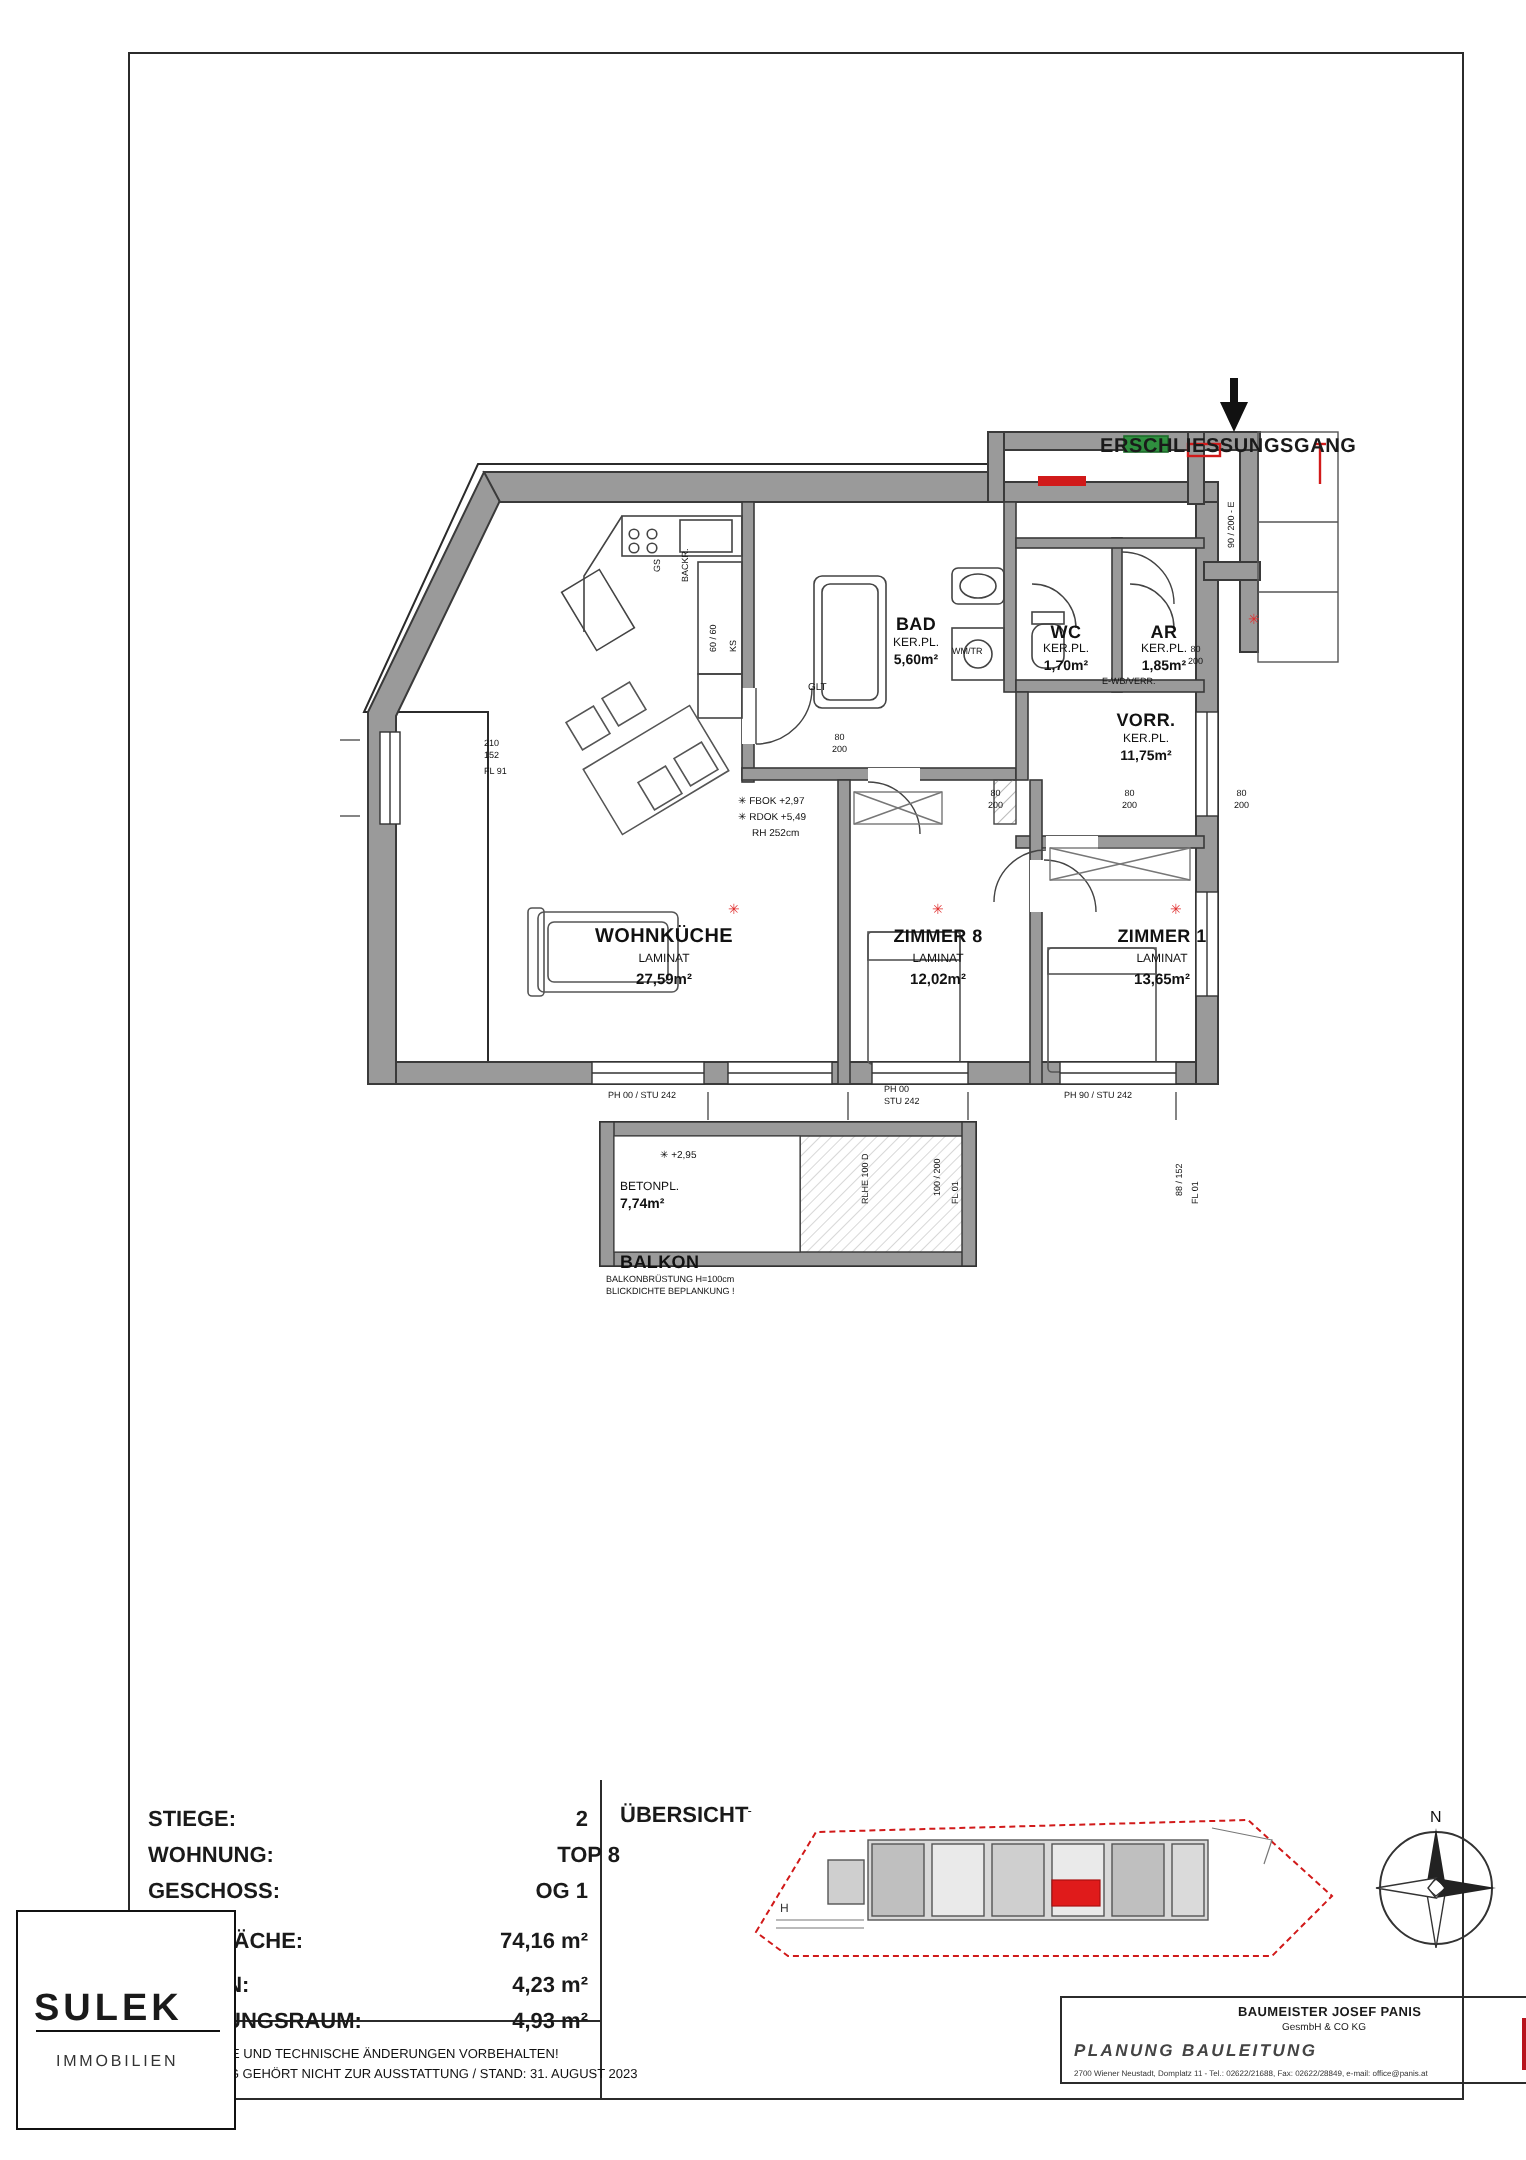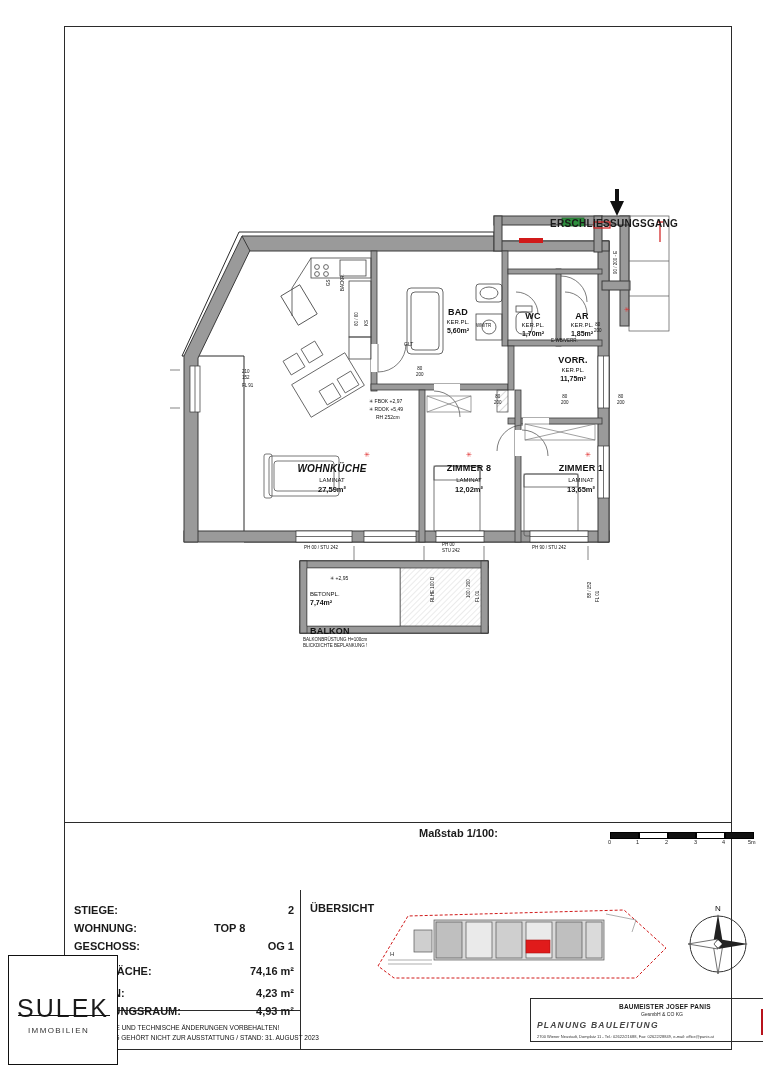--- a/index.html
+++ b/index.html
@@ -50,21 +50,21 @@
   
   .planbox{position:absolute;left:466px;top:108px;width:266px;height:44px;border:1px solid #2b2b2b;box-sizing:border-box;}
   .planbox .pb1{position:absolute;left:88px;top:4px;font-size:6.5px;font-weight:bold;letter-spacing:.2px;}
   .planbox .pb2{position:absolute;left:110px;top:12px;font-size:5px;}
   .planbox .pb3{position:absolute;left:6px;top:21px;font-size:8.5px;font-weight:bold;letter-spacing:1.2px;color:#444;font-style:italic;}
   .planbox .pb4{position:absolute;left:6px;top:35px;font-size:4px;color:#333;}
   .planbox .logo{position:absolute;right:8px;top:10px;width:26px;height:26px;}
 
   
   .sulek{position:absolute;left:8px;top:955px;width:110px;height:110px;border:1px solid #111;box-sizing:border-box;background:#fff;}
-  .sulek .s1{position:absolute;left:8px;top:38px;font-size:25px;font-weight:normal;letter-spacing:2px;}
+  .sulek .s1{position:absolute;left:8px;top:38px;font-size:19px;font-weight:bold;letter-spacing:2px;}
   .sulek .s2{position:absolute;left:9px;top:70px;font-size:8px;letter-spacing:1.4px;color:#333;padding-left:10px;}
   .sulek .bar{position:absolute;left:9px;top:59px;width:92px;height:1px;background:#111;}
 </style>
 </head>
 <body>
 
 <div class="page">
   <div class="frame"></div>
 
   <div class="plan">
@@ -285,21 +285,21 @@
     <div class="lbl room-sub" style="left:449px;top:304px;width:40px;font-weight:bold;font-size:7px;">1,70m²</div>
 
     <div class="lbl room-name" style="left:498px;top:285px;width:40px;">AR</div>
     <div class="lbl room-sub" style="left:498px;top:296px;width:40px;">KER.PL.</div>
     <div class="lbl room-sub" style="left:498px;top:304px;width:40px;font-weight:bold;font-size:7px;">1,85m²</div>
 
     <div class="lbl room-name" style="left:474px;top:329px;width:70px;">VORR.</div>
     <div class="lbl room-sub" style="left:474px;top:341px;width:70px;">KER.PL.</div>
     <div class="lbl room-sub" style="left:474px;top:349px;width:70px;font-weight:bold;font-size:7px;">11,75m²</div>
 
-    <div class="lbl room-name" style="left:198px;top:437px;width:140px;font-size:10px;font-style:italic;">WOHNKÜCHE</div>
+    <div class="lbl room-name" style="left:198px;top:437px;width:140px;font-size:10px;">WOHNKÜCHE</div>
     <div class="lbl room-sub" style="left:198px;top:451px;width:140px;">LAMINAT</div>
     <div class="lbl room-sub" style="left:198px;top:460px;width:140px;font-weight:bold;font-size:7.5px;">27,59m²</div>
 
     <div class="lbl room-name" style="left:362px;top:437px;width:86px;">ZIMMER 8</div>
     <div class="lbl room-sub" style="left:362px;top:451px;width:86px;">LAMINAT</div>
     <div class="lbl room-sub" style="left:362px;top:460px;width:86px;font-weight:bold;font-size:7.5px;">12,02m²</div>
 
     <div class="lbl room-name" style="left:474px;top:437px;width:86px;">ZIMMER 1</div>
     <div class="lbl room-sub" style="left:474px;top:451px;width:86px;">LAMINAT</div>
     <div class="lbl room-sub" style="left:474px;top:460px;width:86px;font-weight:bold;font-size:7.5px;">13,65m²</div>
@@ -338,47 +338,31 @@
     <div class="lbl tiny2" style="left:530px;top:296px;text-align:center;">80<br>200</div>
     <div class="lbl tiny2" style="left:178px;top:343px;text-align:center;">210<br>152</div>
     <div class="lbl tiny2" style="left:178px;top:357px;">FL 91</div>
     <div class="lbl tiny2 vert" style="left:290px;top:300px;">60 / 60</div>
     <div class="lbl tiny2 vert" style="left:300px;top:300px;">KS</div>
     <div class="lbl tiny2 vert" style="left:262px;top:260px;">GS</div>
     <div class="lbl tiny2 vert" style="left:276px;top:265px;">BACKR.</div>
     <div class="lbl tiny2 vert" style="left:549px;top:248px;">90 / 200 - E</div>
   </div>
 
-  <div class="scalewrap">
-    <div class="mass">Maßstab 1/100:</div>
-    <div class="sb">
-      <div style="left:0;width:28.8px;background:#111;"></div>
-      <div style="left:28.8px;width:28.8px;background:#fff;"></div>
-      <div style="left:57.6px;width:28.8px;background:#111;"></div>
-      <div style="left:86.4px;width:28.8px;background:#fff;"></div>
-      <div style="left:115.2px;width:28.8px;background:#111;"></div>
-    </div>
-    <div class="sbnum" style="left:544px;">0</div>
-    <div class="sbnum" style="left:572px;">1</div>
-    <div class="sbnum" style="left:601px;">2</div>
-    <div class="sbnum" style="left:630px;">3</div>
-    <div class="sbnum" style="left:658px;">4</div>
-    <div class="sbnum" style="left:684px;">5m</div>
-  </div>
 
 
   <div class="info">
     <div class="divline" style="left:236px;top:0;width:1px;height:160px;"></div>
     <div class="divline" style="left:0;top:120px;width:236px;height:1px;"></div>
 
     <div class="k" style="left:10px;top:14px;">STIEGE:</div>
     <div class="v" style="left:150px;top:14px;width:80px;text-align:right;">2</div>
 
     <div class="k" style="left:10px;top:32px;">WOHNUNG:</div>
-    <div class="v" style="left:150px;top:32px;width:80px;text-align:left;">TOP 8</div>
+    <div class="v" style="left:166px;top:32px;width:80px;text-align:right;">TOP 8</div>
 
     <div class="k" style="left:10px;top:50px;text-align:right;">GESCHOSS:</div>
     <div class="v" style="left:150px;top:50px;width:80px;text-align:right;">OG 1</div>
 
     <div class="k" style="left:10px;top:75px;">NUTZFLÄCHE:</div>
     <div class="v" style="left:150px;top:75px;width:80px;text-align:right;">74,16 m²</div>
 
     <div class="k" style="left:10px;top:97px;">BALKON:</div>
     <div class="v" style="left:150px;top:97px;width:80px;text-align:right;">4,23 m²</div>
 

